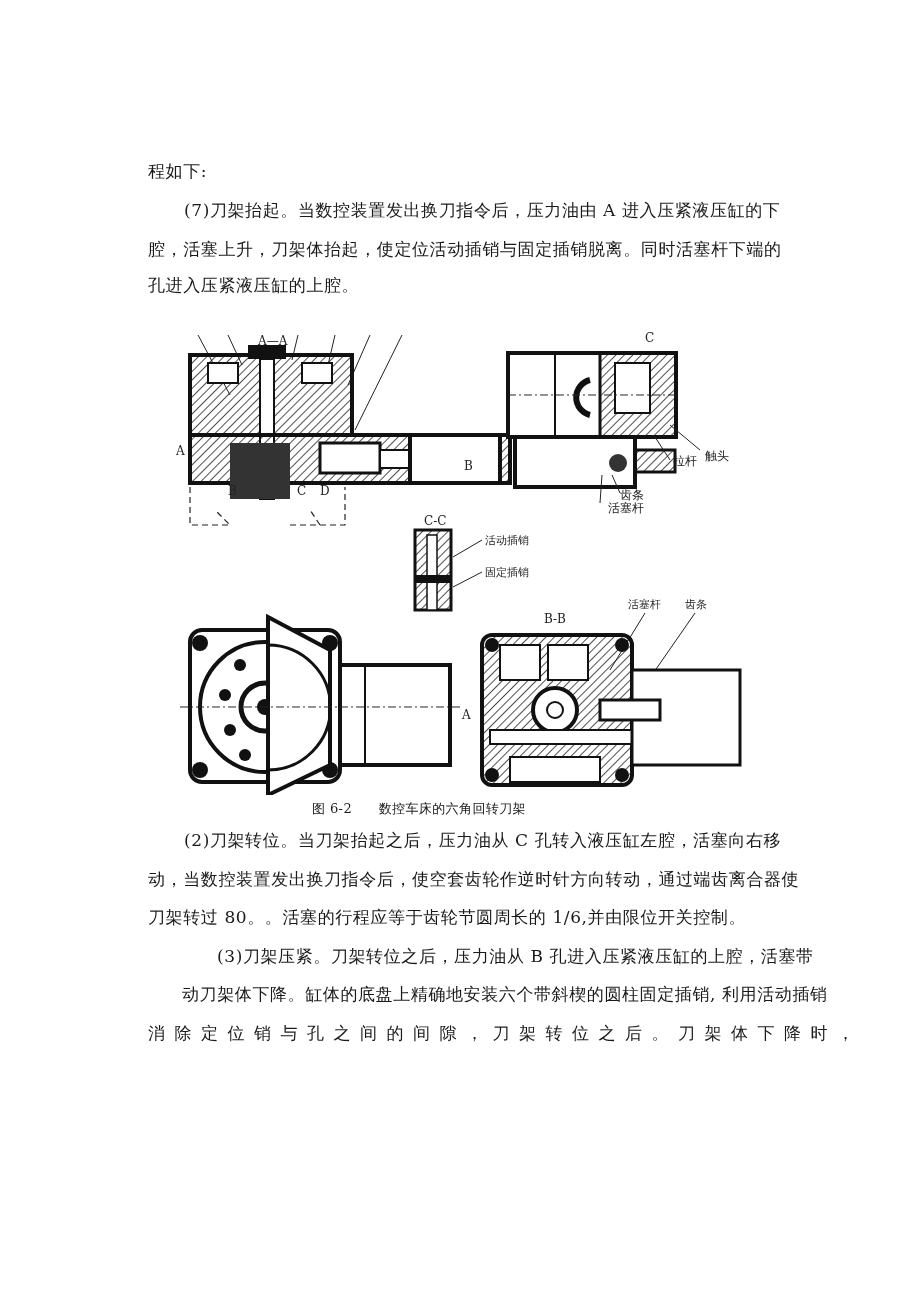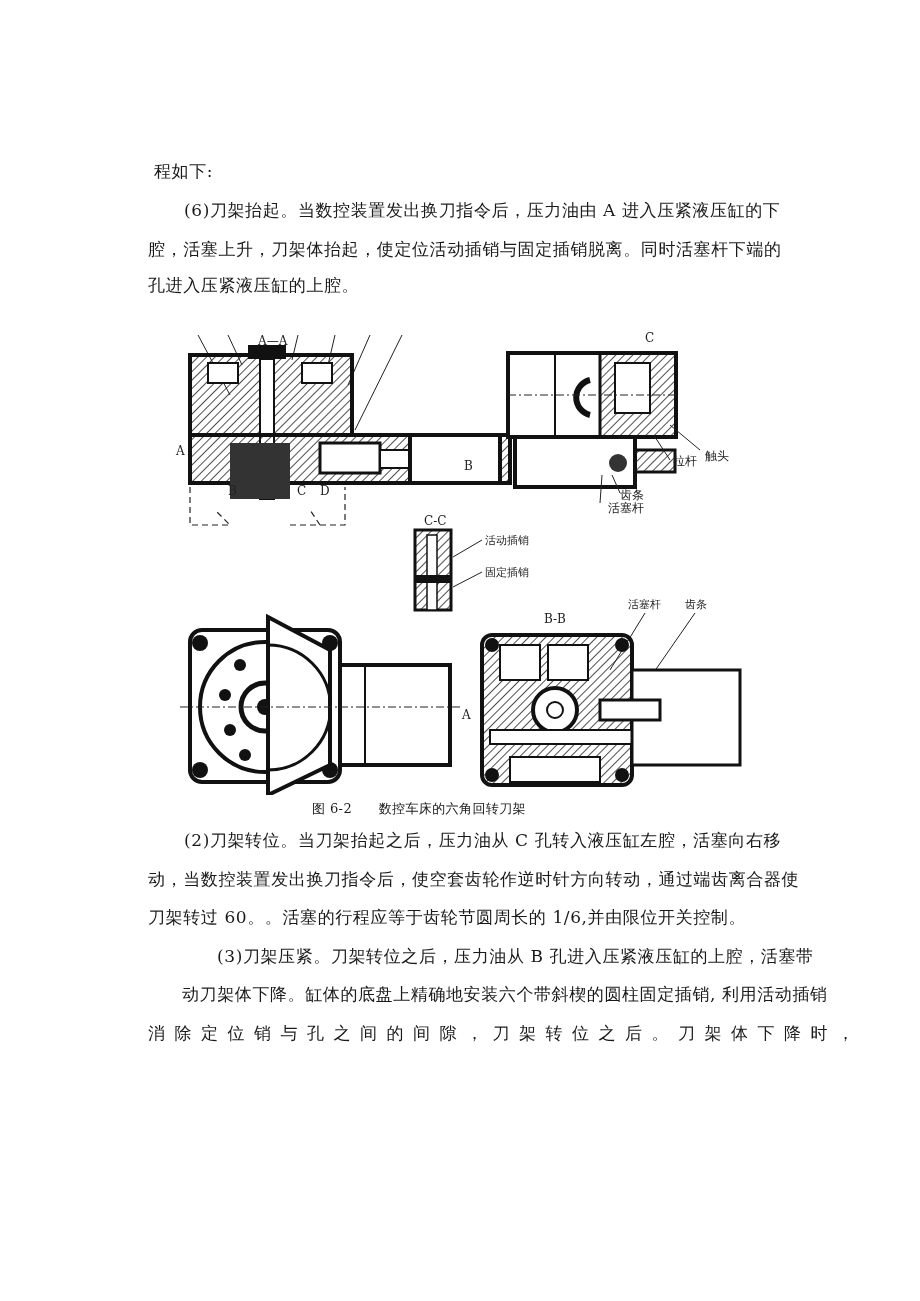--- a/index.html
+++ b/index.html
@@ -11,22 +11,22 @@
   .justify-wide { letter-spacing: 9.5px; }
   .figure { position: absolute; left: 170px; top: 325px; width: 600px; height: 470px; }
   .caption { position: absolute; left: 312px; top: 800px; font-size: 13px; letter-spacing: 0.4px; }
   .caption .num { margin-right: 22px; }
   .lbl { font-family: "DejaVu Serif", "Liberation Serif", serif; font-size: 12px; fill: #222; }
   .lbl-sm { font-size: 11px; }
 </style>
 </head>
 <body>
 
-<div class="line" style="top:160px;margin-left:6px;">程如下:</div>
-<div class="line indent" style="top:199px;">(6)刀架抬起。当数控装置发出换刀指令后，压力油由 A 进入压紧液压缸的下</div>
+<div class="line" style="top:160px;">程如下:</div>
+<div class="line indent" style="top:199px;">(7)刀架抬起。当数控装置发出换刀指令后，压力油由 A 进入压紧液压缸的下</div>
 <div class="line" style="top:238px;">腔，活塞上升，刀架体抬起，使定位活动插销与固定插销脱离。同时活塞杆下端的</div>
 <div class="line" style="top:274px;">孔进入压紧液压缸的上腔。</div>
 
 <div class="figure">
   <svg width="600" height="470" viewBox="0 0 600 470" xmlns="http://www.w3.org/2000/svg">
     <defs>
       <pattern id="hatch" width="6" height="6" patternUnits="userSpaceOnUse" patternTransform="rotate(45)">
         <line x1="0" y1="0" x2="0" y2="6" stroke="#222" stroke-width="1.6"></line>
       </pattern>
     </defs>
@@ -135,16 +135,16 @@
   </svg>
 </div>
 
 <div class="caption">
   <span class="num">图 6-2</span>
   <span>数控车床的六角回转刀架</span>
 </div>
 
 <div class="line indent" style="top:829px;">(2)刀架转位。当刀架抬起之后，压力油从 C 孔转入液压缸左腔，活塞向右移</div>
 <div class="line" style="top:868px;">动，当数控装置发出换刀指令后，使空套齿轮作逆时针方向转动，通过端齿离合器使</div>
-<div class="line" style="top:906px;">刀架转过 60。。活塞的行程应等于齿轮节圆周长的 1/6,并由限位开关控制。</div>
+<div class="line" style="top:906px;">刀架转过 80。。活塞的行程应等于齿轮节圆周长的 1/6,并由限位开关控制。</div>
 <div class="line indent" style="top:945px;margin-left:33px;">(3)刀架压紧。刀架转位之后，压力油从 B 孔进入压紧液压缸的上腔，活塞带</div>
 <div class="line" style="top:983px;margin-left:34px;">动刀架体下降。缸体的底盘上精确地安装六个带斜楔的圆柱固定插销, 利用活动插销</div>
 <div class="line justify-wide" style="top:1022px;">消除定位销与孔之间的间隙，刀架转位之后。刀架体下降时，</div>
 
 </body></html>

